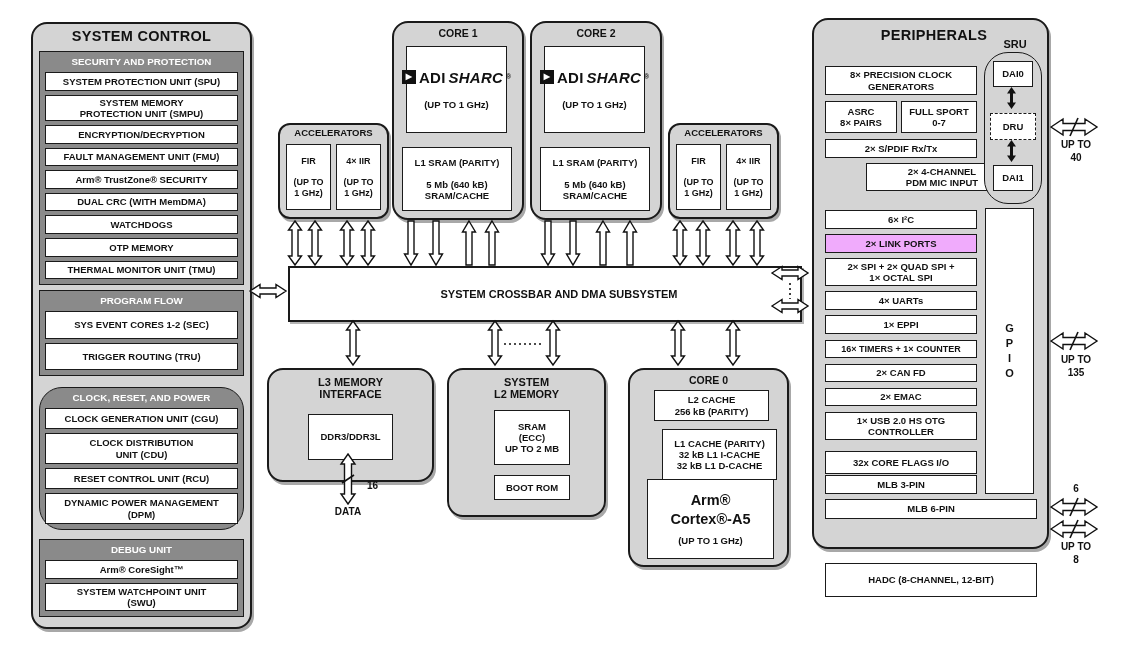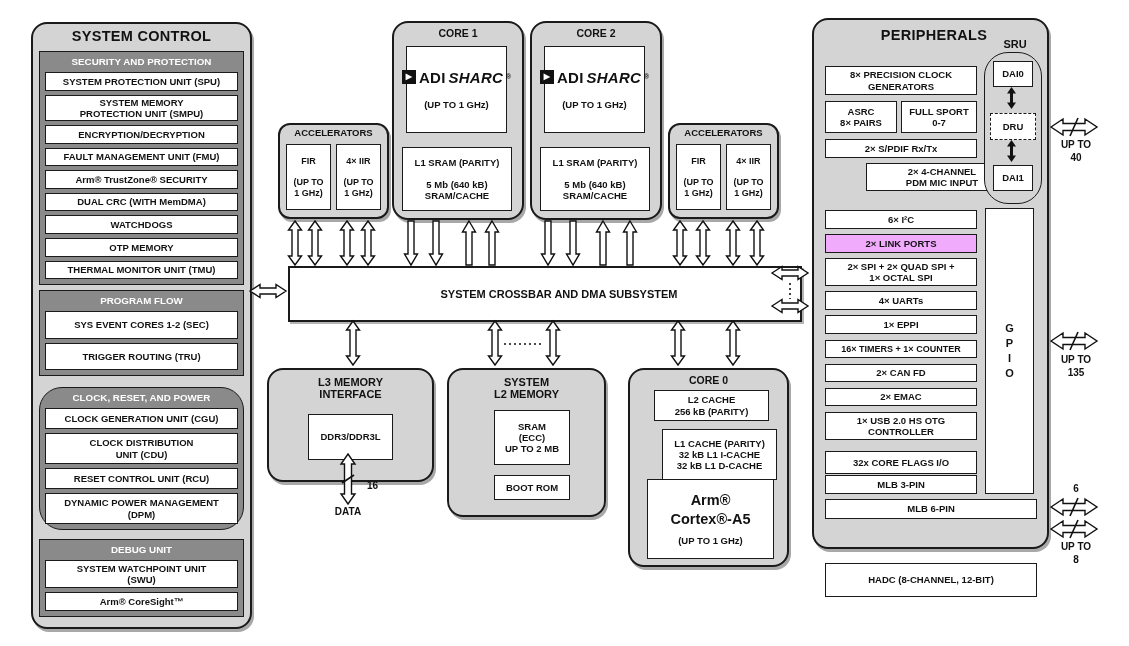--- a/index.html
+++ b/index.html
@@ -73,23 +73,23 @@
       <div class="sec-h">CLOCK, RESET, AND POWER</div>
       <div class="wbox grow1">CLOCK GENERATION UNIT (CGU)</div>
       <div class="wbox grow2">CLOCK DISTRIBUTION
 UNIT (CDU)</div>
       <div class="wbox grow1">RESET CONTROL UNIT (RCU)</div>
       <div class="wbox grow2">DYNAMIC POWER MANAGEMENT
 (DPM)</div>
     </div>
     <div class="section" style="top:515px;height:78px;">
       <div class="sec-h">DEBUG UNIT</div>
+      <div class="wbox grow1">Arm® CoreSight™</div>
       <div class="wbox grow2">SYSTEM WATCHPOINT UNIT
 (SWU)</div>
-      <div class="wbox grow1">Arm® CoreSight™</div>
     </div>
   </div>
 
   <div class="block" style="left:278px;top:123px;width:107px;height:92px;border-radius:12px;">
     <div class="blk-title" style="top:3px;font-size:9.5px;">ACCELERATORS</div>
     <div class="wbox abs" style="left:6px;top:19px;width:45px;height:66px;font-size:9px;">FIR
 
 (UP TO
 1 GHz)</div>
     <div class="wbox abs" style="left:56px;top:19px;width:45px;height:66px;font-size:9px;">4× IIR

